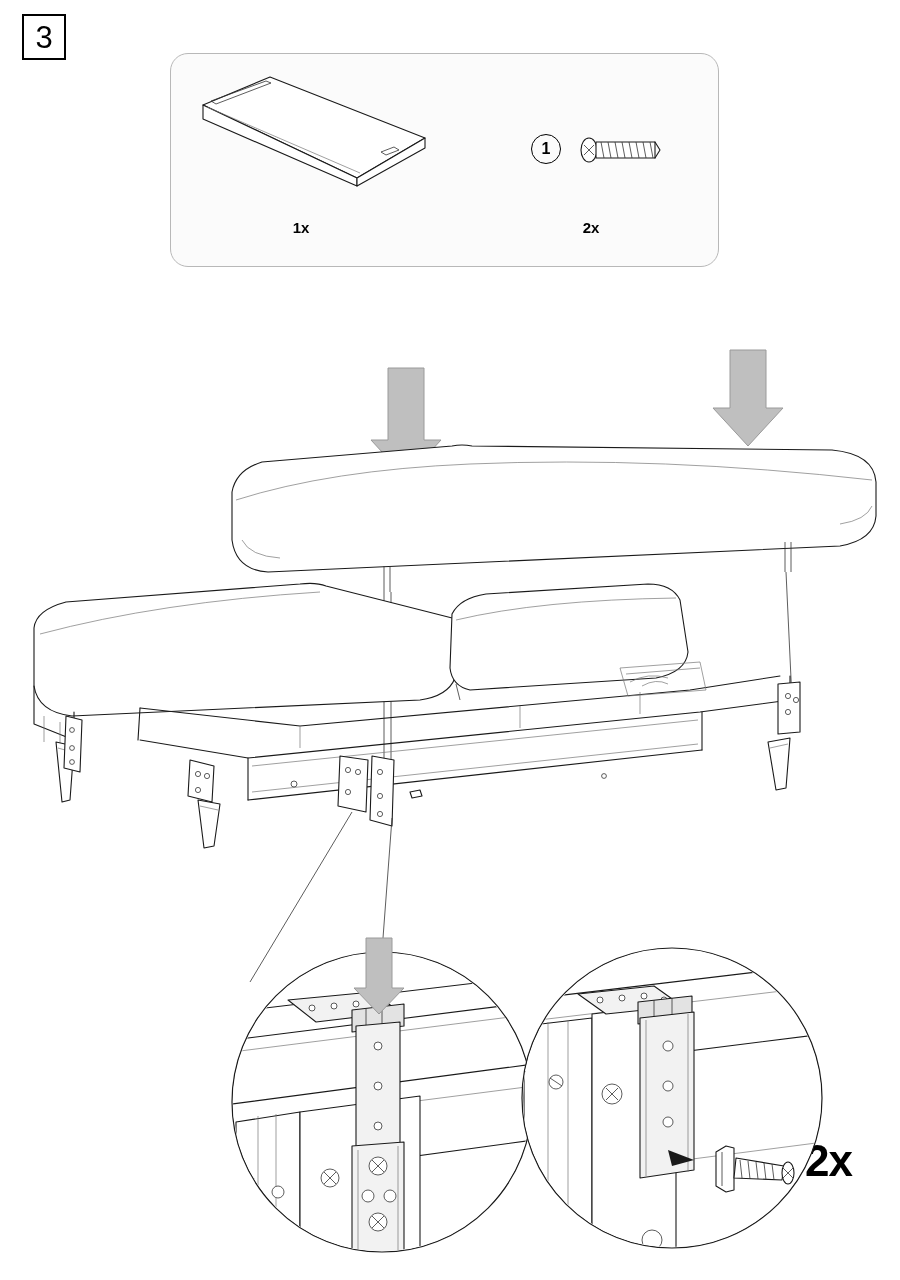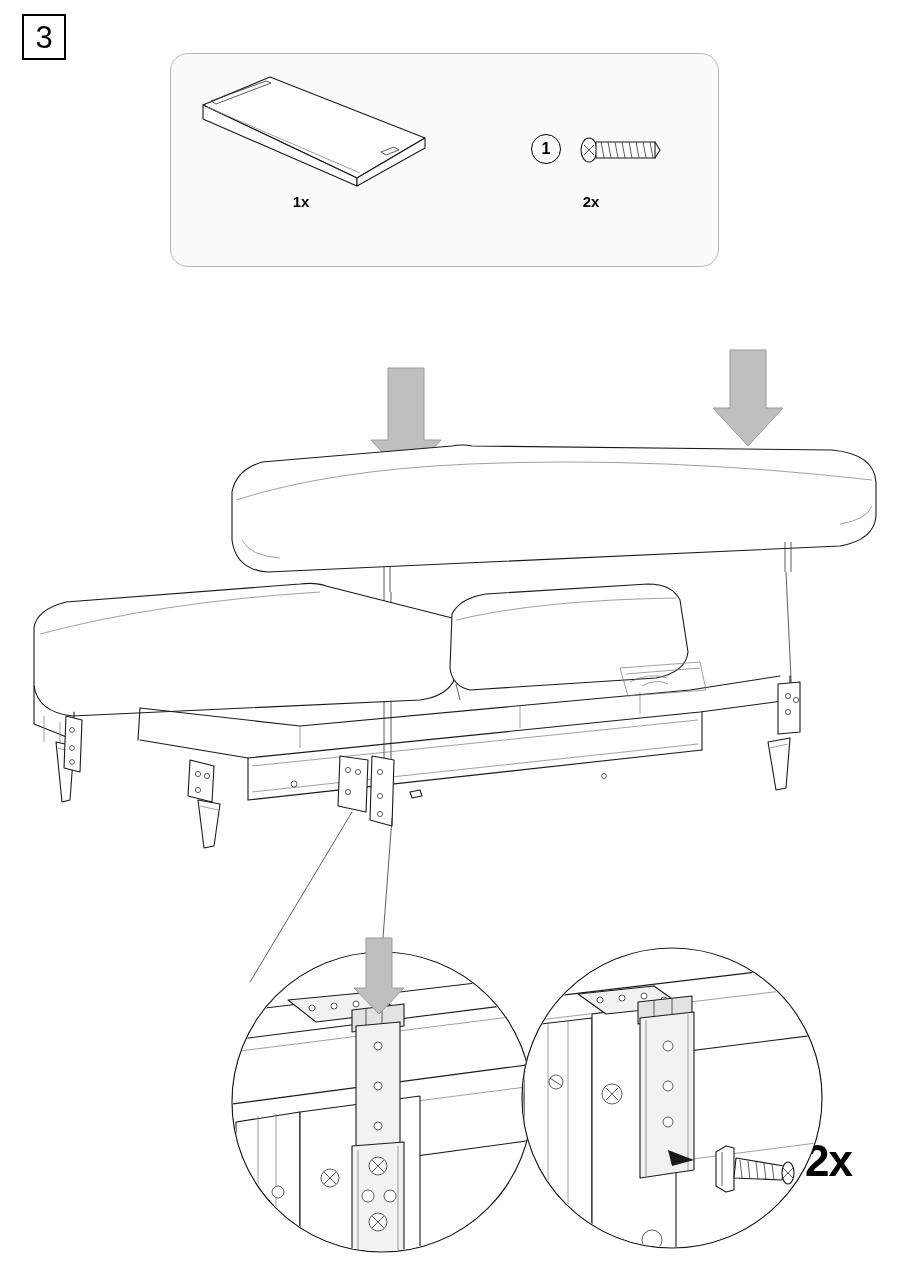--- a/index.html
+++ b/index.html
@@ -45,20 +45,21 @@
     border: 1.4px solid #b8b8b8;
     border-radius: 18px;
     background: #fbfbfb;
     box-sizing: border-box;
   }
   .parts-panel .part-label {
     position: absolute;
     font-size: 15px;
     font-weight: bold;
     text-align: center;
+    margin-top: 26px;
   }
   .label-cushion { left: 90px; top: 139px; width: 80px; }
   .label-screw   { left: 380px; top: 139px; width: 80px; }
 
   .badge-one {
     position: absolute;
     left: 360px;
     top: 80px;
     width: 30px;
     height: 30px;

